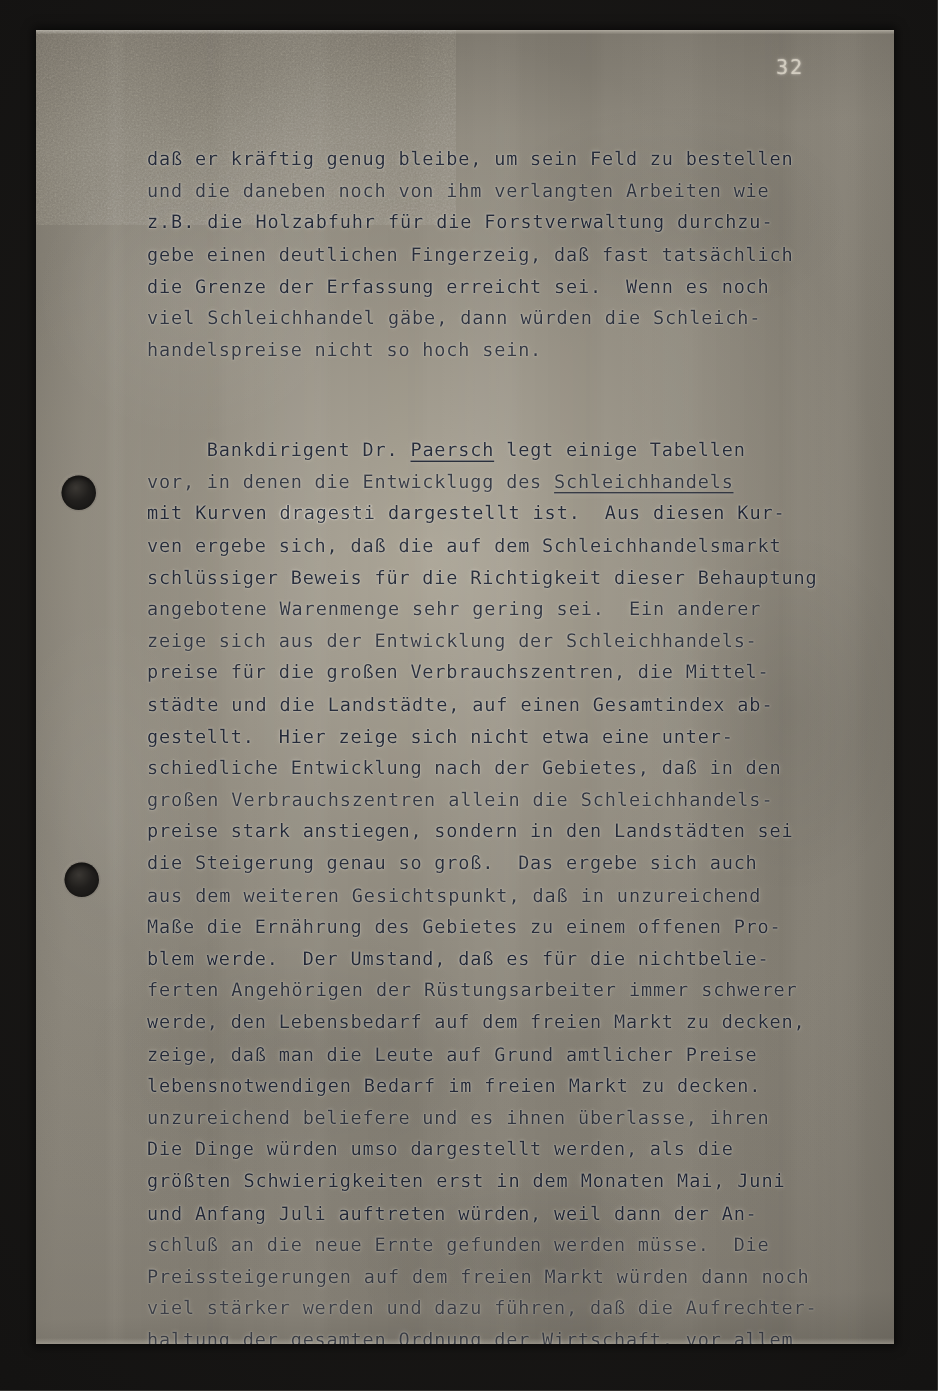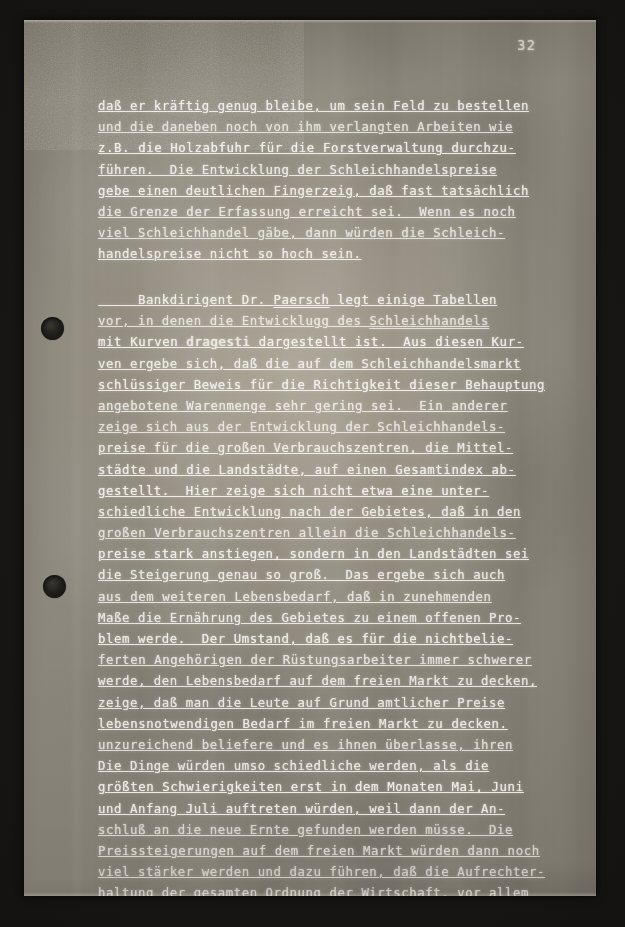--- a/index.html
+++ b/index.html
@@ -167,27 +167,26 @@
   }
   #para-1 { top: 76px; }
   #para-2 { top: 270px; }
 
   .tl {  
     height: 21.2px;
     line-height: 21.2px;
     font-size: 12.35px;
     letter-spacing: 0.55px;
     white-space: pre;
-    color: #ffffff;
+    color: #0f172a;
     text-shadow:
       0 0 1px rgba(250,247,240,0.85),
       0 0 3.5px rgba(228,222,209,0.45),
       0 0 7px rgba(210,204,190,0.18);
     opacity: 0.80;
-    text-decoration: underline;
   }
 
   
   .tl:nth-child(3n)   { opacity: 0.755; letter-spacing: 0.60px; }
   .tl:nth-child(4n+1) { opacity: 0.825; }
   .tl:nth-child(5n+2) { opacity: 0.72;  }
   .tl:nth-child(7n+3) { opacity: 0.845; }
 
   .u  { text-decoration: underline; text-underline-offset: 2.5px; text-align: right; }
   
@@ -247,21 +246,20 @@
     <div id="punch-hole-lower" class="punch-hole"></div>
 
     <div id="type-area">
 
       <div id="page-number">32</div>
 
       <div class="para" id="para-1">
         <div class="tl">daß er kräftig genug bleibe, um sein Feld zu bestellen</div>
         <div class="tl">und die daneben noch von ihm verlangten Arbeiten wie</div>
         <div class="tl">z.B. die Holzabfuhr für die Forstverwaltung durchzu-</div>
-        <div class="tl">führen.  Die Entwicklung der Schleichhandelspreise</div>
         <div class="tl">gebe einen deutlichen Fingerzeig, daß fast tatsächlich</div>
         <div class="tl">die Grenze der Erfassung erreicht sei.  Wenn es noch</div>
         <div class="tl">viel Schleichhandel gäbe, dann würden die Schleich-</div>
         <div class="tl">handelspreise nicht so hoch sein.</div>
       </div>
 
       <div class="para" id="para-2">
         <div class="tl">     Bankdirigent Dr. <span class="u">Paersch</span> legt einige Tabellen</div>
         <div class="tl">vor, in denen die Entwicklugg des <span class="u">Schleichhandels</span></div>
         <div class="tl">mit Kurven <span class="ovt">dragesti</span> dargestellt ist.  Aus diesen Kur-</div>
@@ -269,29 +267,29 @@
         <div class="tl">schlüssiger Beweis für die Richtigkeit dieser Behauptung</div>
         <div class="tl">angebotene Warenmenge sehr gering sei.  Ein anderer</div>
         <div class="tl">zeige sich aus der Entwicklung der Schleichhandels-</div>
         <div class="tl">preise für die großen Verbrauchszentren, die Mittel-</div>
         <div class="tl">städte und die Landstädte, auf einen Gesamtindex ab-</div>
         <div class="tl">gestellt.  Hier zeige sich nicht etwa eine unter-</div>
         <div class="tl">schiedliche Entwicklung nach der Gebietes, daß in den</div>
         <div class="tl">großen Verbrauchszentren allein die Schleichhandels-</div>
         <div class="tl">preise stark anstiegen, sondern in den Landstädten sei</div>
         <div class="tl">die Steigerung genau so groß.  Das ergebe sich auch</div>
-        <div class="tl">aus dem weiteren Lebensbedarf, daß in zunehmenden</div>
+        <div class="tl">aus dem weiteren Gesichtspunkt, daß in unzureichend</div>
         <div class="tl">Maße die Ernährung des Gebietes zu einem offenen Pro-</div>
         <div class="tl">blem werde.  Der Umstand, daß es für die nichtbelie-</div>
         <div class="tl">ferten Angehörigen der Rüstungsarbeiter immer schwerer</div>
         <div class="tl">werde, den Lebensbedarf auf dem freien Markt zu decken,</div>
         <div class="tl">zeige, daß man die Leute auf Grund amtlicher Preise</div>
         <div class="tl">lebensnotwendigen Bedarf im freien Markt zu decken.</div>
         <div class="tl">unzureichend beliefere und es ihnen überlasse, ihren</div>
-        <div class="tl">Die Dinge würden umso schiedliche werden, als die</div>
+        <div class="tl">Die Dinge würden umso dargestellt werden, als die</div>
         <div class="tl">größten Schwierigkeiten erst in dem Monaten Mai, Juni</div>
         <div class="tl">und Anfang Juli auftreten würden, weil dann der An-</div>
         <div class="tl">schluß an die neue Ernte gefunden werden müsse.  Die</div>
         <div class="tl">Preissteigerungen auf dem freien Markt würden dann noch</div>
         <div class="tl">viel stärker werden und dazu führen, daß die Aufrechter-</div>
         <div class="tl">haltung der gesamten Ordnung der Wirtschaft, vor allem</div>
       </div>
 
     </div>
   </div>

